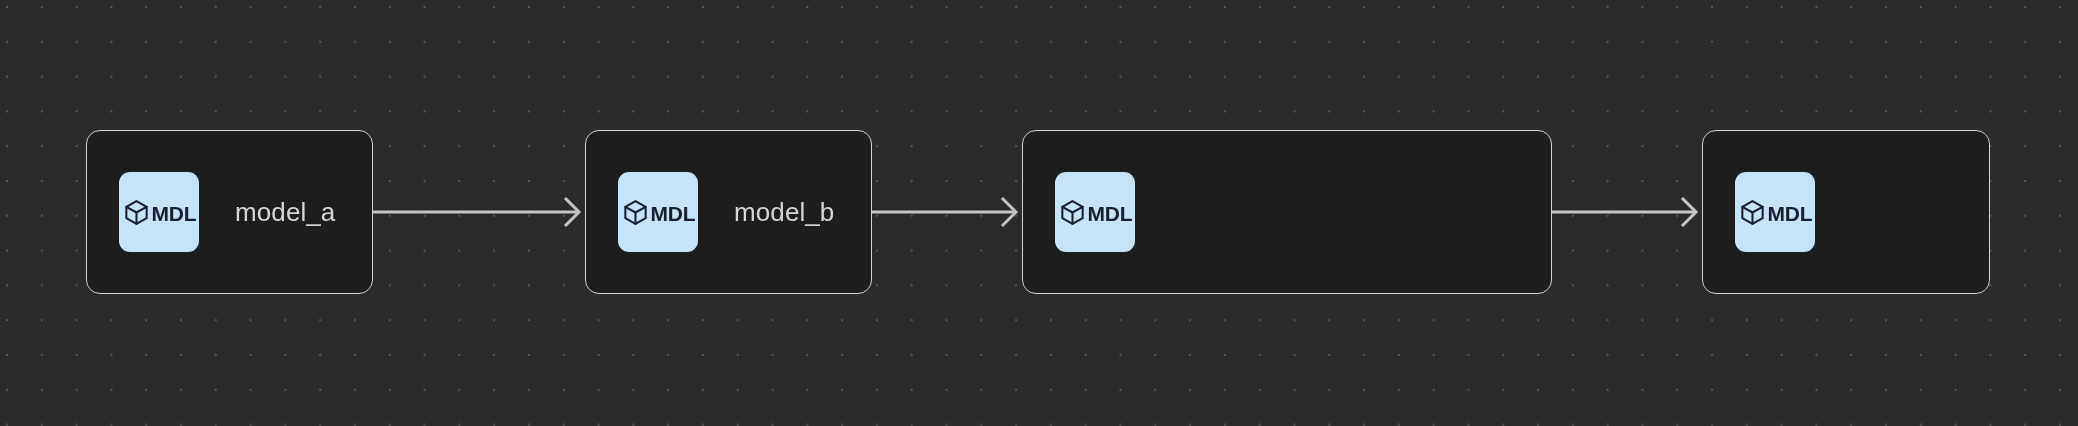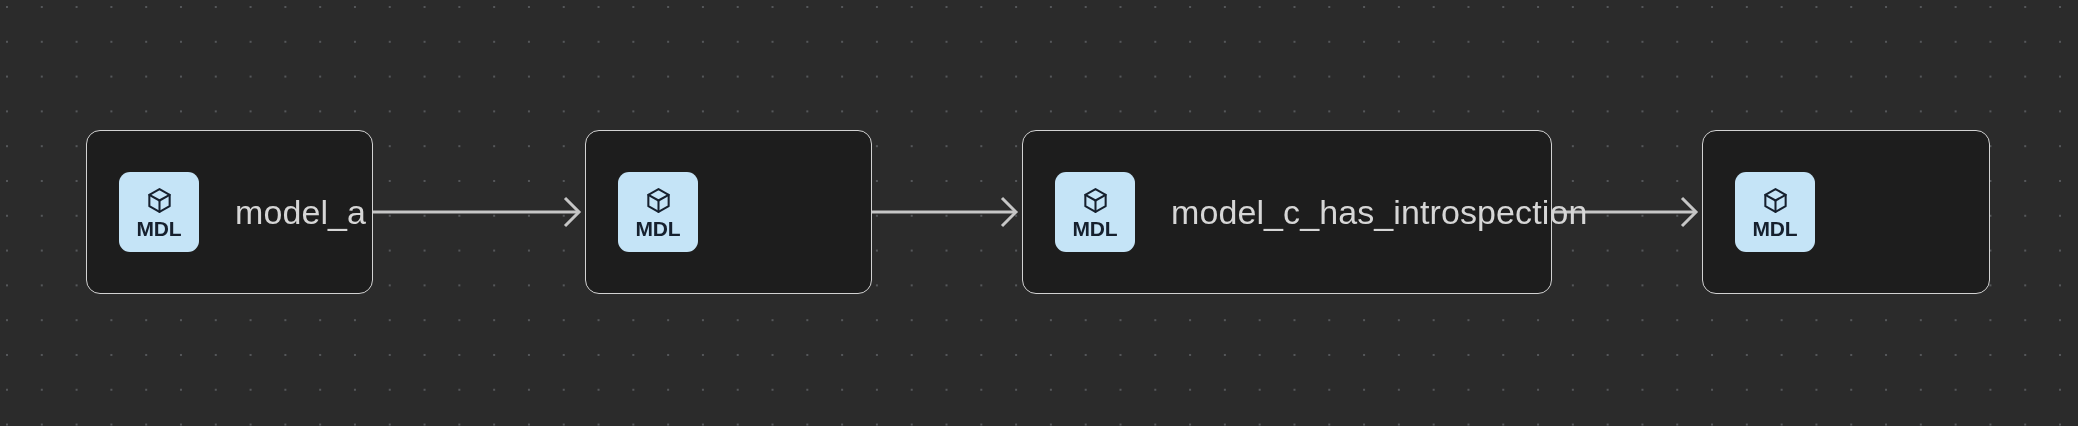--- a/index.html
+++ b/index.html
@@ -43,21 +43,21 @@
     height: 164px;
   }
 
   .node-badge {
     flex: 0 0 auto;
     width: 80px;
     height: 80px;
     border-radius: 11px;
     background: #c5e4f7;
     display: flex;
-    flex-direction: column;
+    flex-direction: row;
     align-items: center;
     justify-content: center;
     gap: 1px;
   }
 
   .node-badge svg {
     display: block;
     width: 29px;
     height: 29px;
   }
@@ -67,21 +67,21 @@
     font-size: 21px;
     font-weight: 700;
     letter-spacing: -0.2px;
     line-height: 1;
     color: #16202e;
     margin-top: 2px;
   }
 
   .node-label {
     font-family: "Liberation Sans", sans-serif;
-    font-size: 34px;
+    font-size: 26px;
     font-weight: 400;
     color: #d6d6d6;
     letter-spacing: 0.1px;
     white-space: nowrap;
     margin-left: 36px;
   }
 
   
   .edge-svg {
     position: absolute;
@@ -147,33 +147,33 @@
           <div class="node-badge">
             <span>
               <svg viewBox="0 0 24 24" xmlns="http://www.w3.org/2000/svg" fill="none" stroke="#16202e" stroke-width="1.7" stroke-linecap="round" stroke-linejoin="round">
                 <path d="M12 2.6 20.4 7.3v9.4L12 21.4 3.6 16.7V7.3z"></path>
                 <path d="M3.6 7.3 12 12l8.4-4.7"></path>
                 <path d="M12 12v9.4"></path>
               </svg>
             </span>
             <span class="badge-text">MDL</span>
           </div>
+          <span class="node-label">model_b</span>
         </div>
         <div class="node" style="left: 1022px; top: 130px; width: 530px;">
           <div class="node-badge">
             <span>
               <svg viewBox="0 0 24 24" xmlns="http://www.w3.org/2000/svg" fill="none" stroke="#16202e" stroke-width="1.7" stroke-linecap="round" stroke-linejoin="round">
                 <path d="M12 2.6 20.4 7.3v9.4L12 21.4 3.6 16.7V7.3z"></path>
                 <path d="M3.6 7.3 12 12l8.4-4.7"></path>
                 <path d="M12 12v9.4"></path>
               </svg>
             </span>
             <span class="badge-text">MDL</span>
           </div>
-          <span class="node-label">model_c_has_introspection</span>
         </div>
         <div class="node" style="left: 1702px; top: 130px; width: 288px;">
           <div class="node-badge">
             <span>
               <svg viewBox="0 0 24 24" xmlns="http://www.w3.org/2000/svg" fill="none" stroke="#16202e" stroke-width="1.7" stroke-linecap="round" stroke-linejoin="round">
                 <path d="M12 2.6 20.4 7.3v9.4L12 21.4 3.6 16.7V7.3z"></path>
                 <path d="M3.6 7.3 12 12l8.4-4.7"></path>
                 <path d="M12 12v9.4"></path>
               </svg>
             </span>

